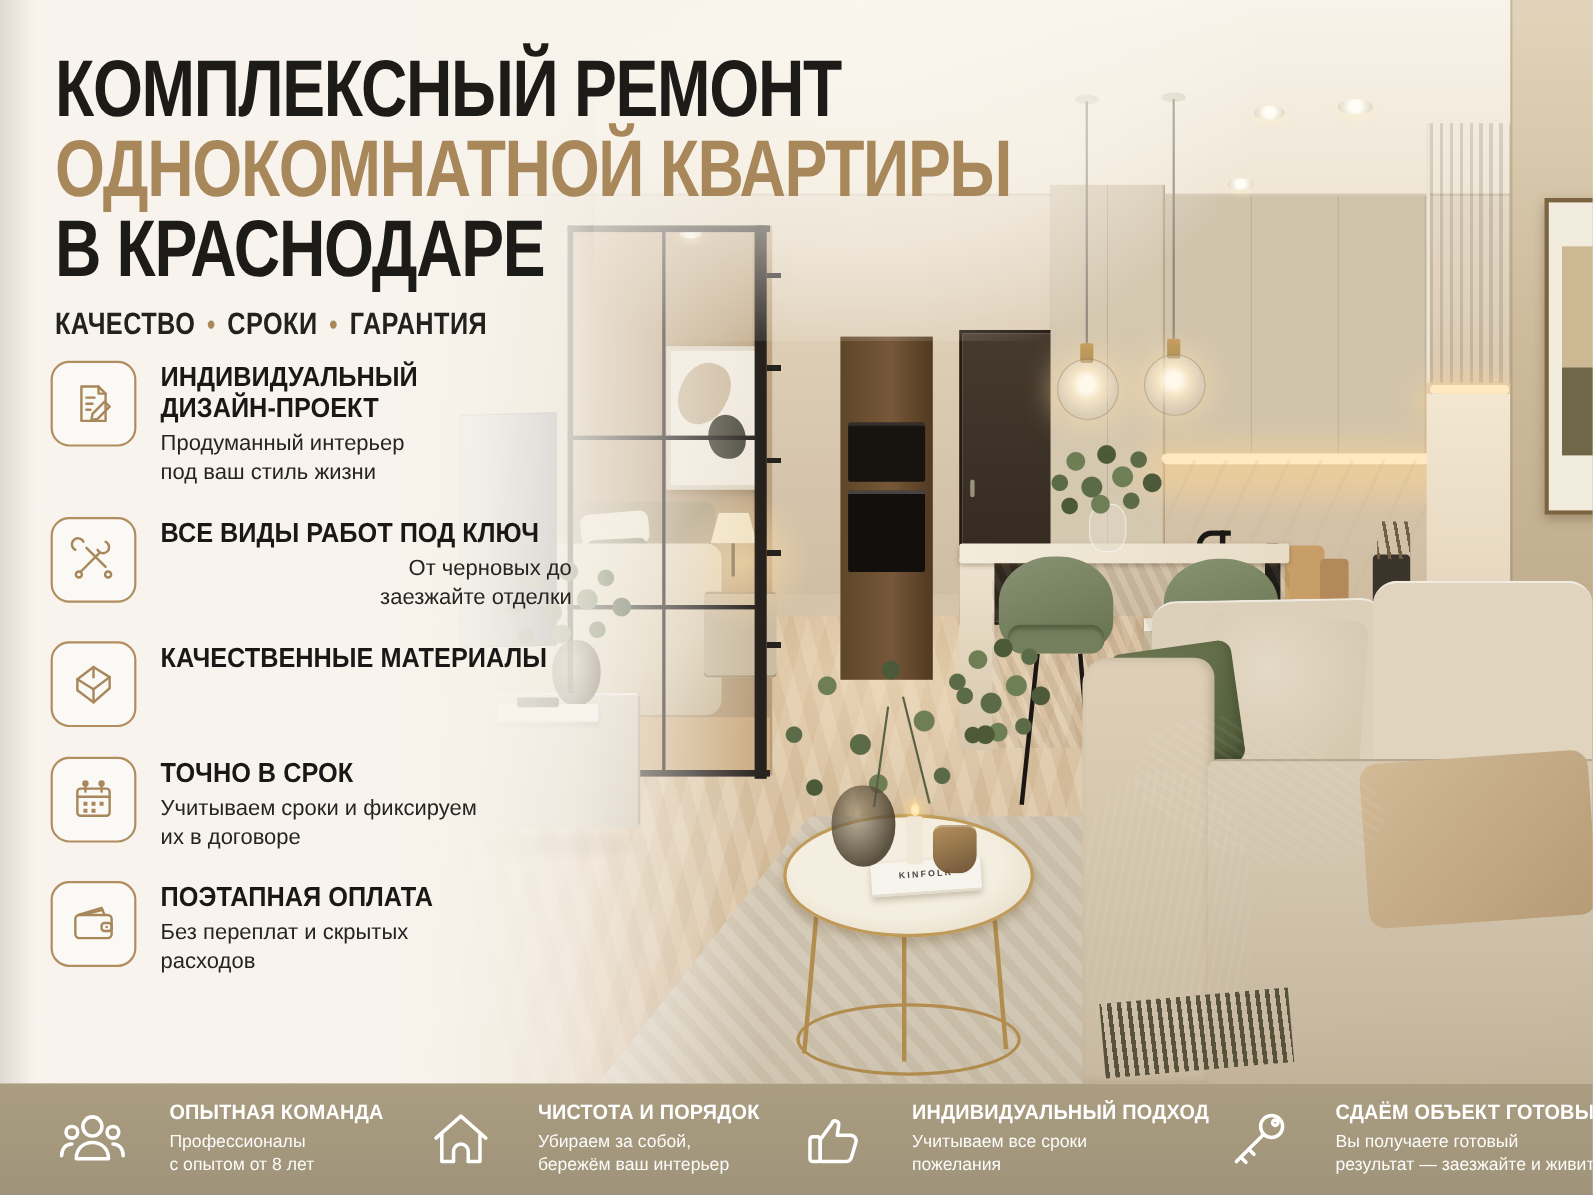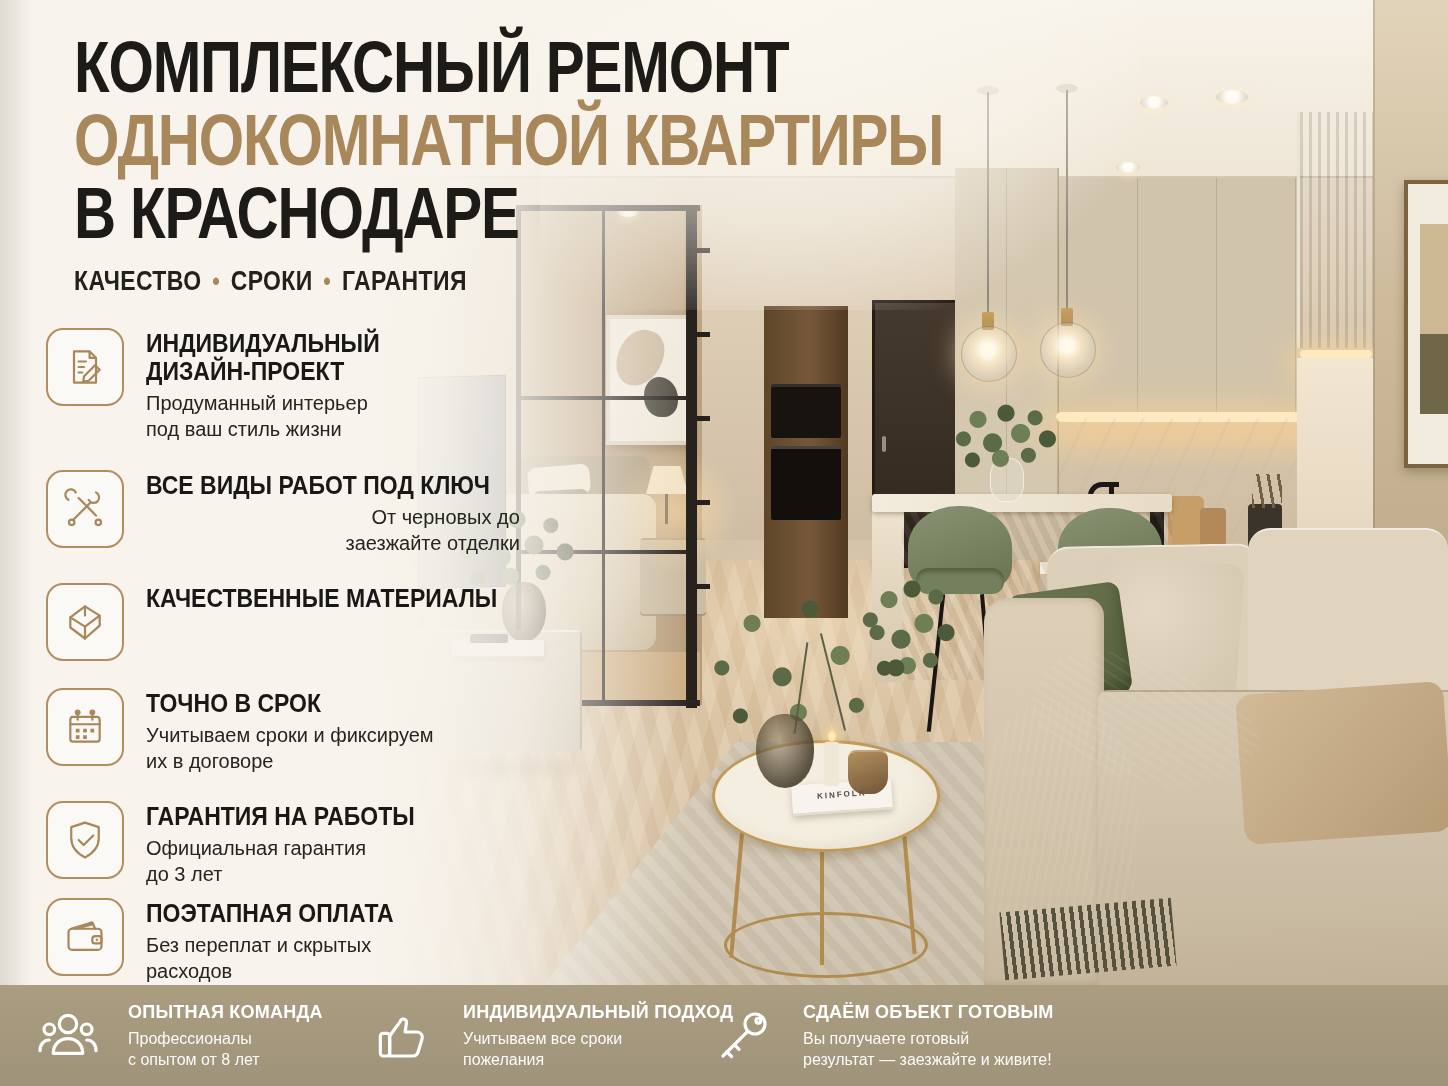--- a/index.html
+++ b/index.html
@@ -13,41 +13,41 @@
     radial-gradient(circle at 25% 30%, #6e7e55 0 8px, transparent 9px),
     radial-gradient(circle at 38% 60%, #5c6b47 0 9px, transparent 10px),
     radial-gradient(circle at 50% 22%, #4c5a3a 0 8px, transparent 9px),
     radial-gradient(circle at 63% 48%, #6e7e55 0 9px, transparent 10px),
     radial-gradient(circle at 76% 28%, #5c6b47 0 7px, transparent 8px),
     radial-gradient(circle at 87% 55%, #4c5a3a 0 8px, transparent 9px),
     radial-gradient(circle at 45% 80%, #6e7e55 0 8px, transparent 9px),
     radial-gradient(circle at 70% 76%, #5c6b47 0 7px, transparent 8px),
     radial-gradient(circle at 20% 82%, #4c5a3a 0 7px, transparent 8px);}
   
-  .hero{position:absolute;left:50px;top:30px;z-index:20;margin-left:24px;}
+  .hero{position:absolute;left:50px;top:44px;z-index:20;}
   .hero-line{font-size:73px;line-height:73px;font-weight:700;letter-spacing:-1.5px;
              color:#1d1b18;transform:scaleX(.8);transform-origin:0 0;white-space:pre;}
   .hero-line.gold{color:#a8875a;}
   .hero-sub{margin-top:16px;font-size:28px;font-weight:700;letter-spacing:.5px;color:#23211d;
             transform:scaleX(.82);transform-origin:0 0;white-space:pre;}
   .hero-sub .dot{color:#a8875a;font-size:26px;padding:0 13px;}
   .features{position:absolute;left:46px;top:328px;z-index:20;width:470px;}
   .feat{display:flex;align-items:flex-start;}
   .feat-ic{flex:0 0 74px;width:74px;height:74px;border:2px solid #b08e5f;border-radius:17px;
            color:#a8875a;background:rgba(255,255,255,.45);display:flex;align-items:center;justify-content:center;}
   .feat-ic svg{width:44px;height:44px;}
   .feat-tx{margin-left:22px;padding-top:1px;}
   .feat-t{font-size:25px;line-height:28px;font-weight:700;color:#191816;white-space:pre;
           transform:scaleX(.92);transform-origin:0 0;}
   .feat-d{font-size:20px;line-height:26px;color:#262420;white-space:pre;margin-top:5px;}
   
   .footer{position:absolute;left:0;bottom:0;width:1448px;height:101px;z-index:30;
           background:linear-gradient(180deg,#aa9d80,#9f937a);display:grid;
           grid-template-columns:335px 340px 385px 388px;align-items:center;}
-  .f-item{display:flex;align-items:center;gap:28px;padding-left:36px;color:#fff;}
+  .f-item{display:flex;align-items:center;gap:38px;padding-left:36px;color:#fff;margin-left:16px;}
   .f-ic{flex:0 0 64px;width:64px;height:64px;color:#fff;}
   .f-ic svg{width:64px;height:64px;}
   .f-t{font-size:19px;font-weight:700;letter-spacing:.2px;white-space:pre;transform:scaleX(.95);transform-origin:0 0;}
   .f-d{font-size:16px;line-height:21px;margin-top:5px;color:rgba(255,255,255,.97);white-space:pre;}
   svg.oln{fill:none;stroke:currentColor;stroke-width:2.4;stroke-linecap:round;stroke-linejoin:round;}
 </style>
 </head>
 <body>
 
 <div class="canvas">
@@ -255,33 +255,20 @@
             <path fill="currentColor" stroke="none" d="M14 26h4v4h-4zM22 26h4v4h-4zM30 26h4v4h-4zM14 33h4v4h-4zM22 33h4v4h-4z"></path>
           </svg>
       </div>
       <div class="feat-tx">
           <div class="feat-t">ТОЧНО В СРОК</div>
         <div class="feat-d">Учитываем сроки и фиксируем
 их в договоре</div>
         </div>
     </div>
 
-    <div class="feat" style="margin-bottom:11px;">
-      <div class="feat-ic">
-        <svg class="oln" viewBox="0 0 48 48">
-            <path d="M24 5l15 5v12c0 10-6.5 16.5-15 21-8.5-4.5-15-11-15-21V10z"></path>
-            <path d="M17 24l5.5 5.5L33 19"></path>
-          </svg>
-      </div>
-      <div class="feat-tx">
-          <div class="feat-t">ГАРАНТИЯ НА РАБОТЫ</div>
-        <div class="feat-d">Официальная гарантия
-до 3 лет</div>
-        </div>
-    </div>
 
     <div class="feat">
       <div class="feat-ic">
         <svg class="oln" viewBox="0 0 48 48">
             <path d="M9 15l23-7 3 7"></path>
             <path d="M14 15l19-5"></path>
             <rect x="6" y="15" width="36" height="23" rx="4"></rect>
             <rect x="32" y="23" width="10" height="8" rx="3"></rect>
             <circle cx="37" cy="27" r="1.3" fill="currentColor" stroke="none"></circle>
           </svg>
@@ -308,20 +295,34 @@
       </div>
       <div>
           <div class="f-t">ОПЫТНАЯ КОМАНДА</div>
         <div class="f-d">Профессионалы
 с опытом от 8 лет</div>
         </div>
     </div>
     <div class="f-item">
       <div class="f-ic">
         <svg class="oln" viewBox="0 0 48 48">
+            <path d="M7 23 24 8l17 15"></path>
+            <path d="M11 20v19h8M37 20v19h-8"></path>
+            <path d="M19 39v-7a5 5 0 0 1 10 0v7"></path>
+          </svg>
+      </div>
+      <div>
+          <div class="f-t">ЧИСТОТА И ПОРЯДОК</div>
+        <div class="f-d">Убираем за собой,
+бережём ваш интерьер</div>
+        </div>
+    </div>
+    <div class="f-item">
+      <div class="f-ic">
+        <svg class="oln" viewBox="0 0 48 48">
             <rect x="7" y="22" width="7" height="17" rx="2"></rect>
             <path d="M14 24l8-11c.7-2.8 4.8-2 4.6 1l-1 7h8.9c2.8 0 4.6 2.6 3.8 5l-3 10c-.6 1.9-2 3-4 3H14z"></path>
           </svg>
       </div>
       <div>
           <div class="f-t">ИНДИВИДУАЛЬНЫЙ ПОДХОД</div>
         <div class="f-d">Учитываем все сроки
 пожелания</div>
         </div>
     </div>

